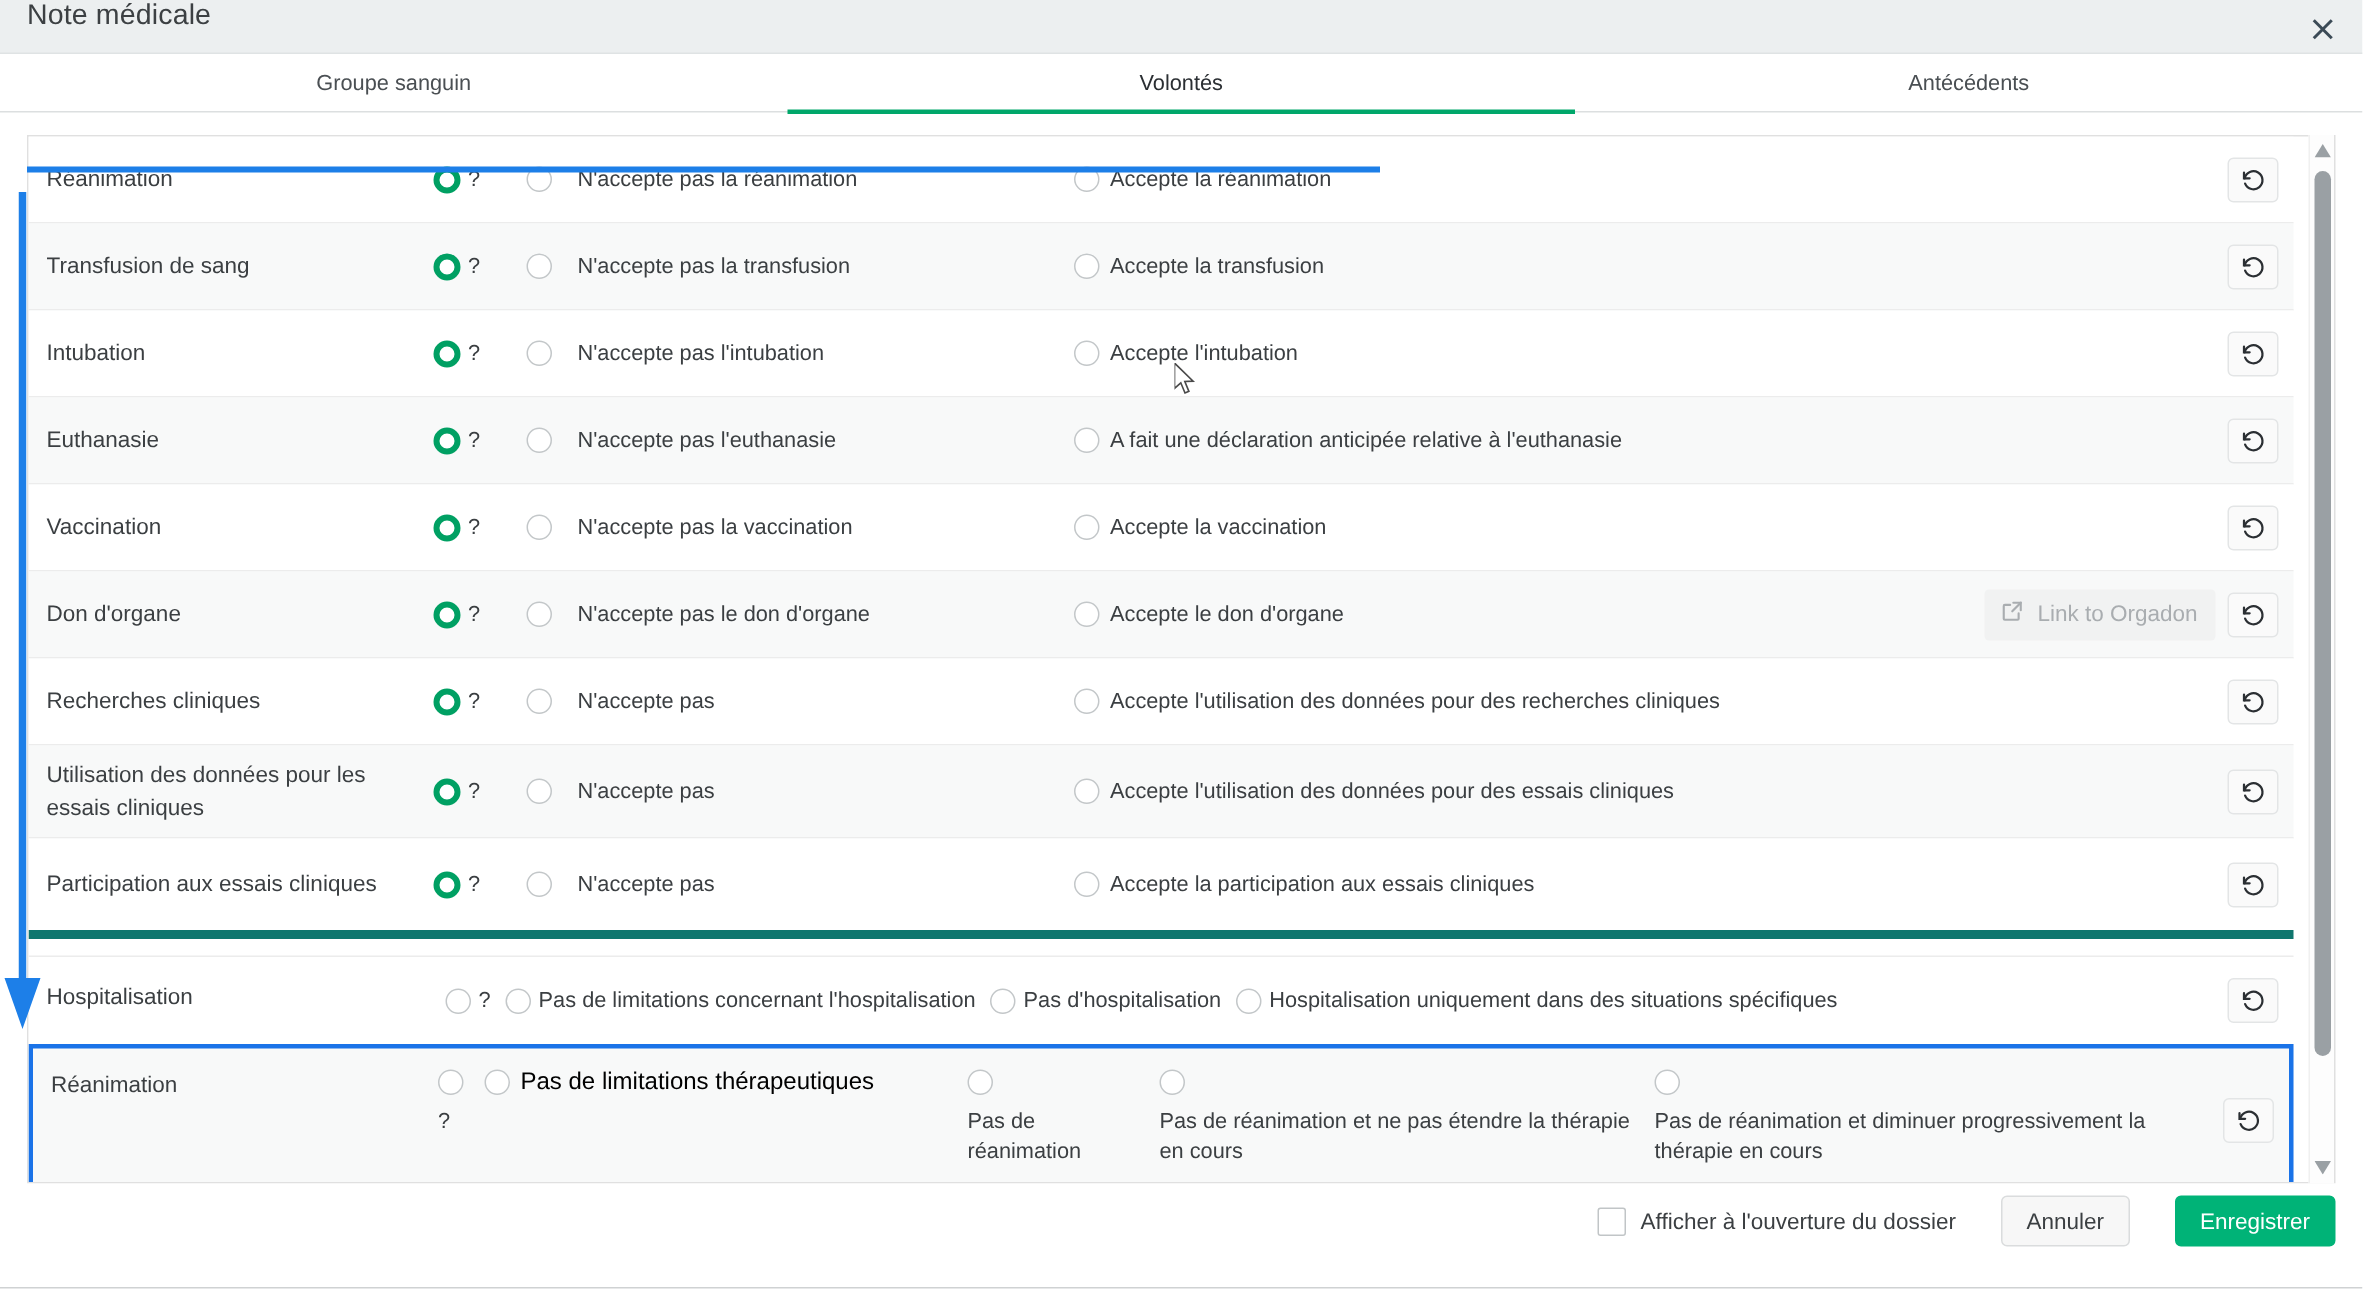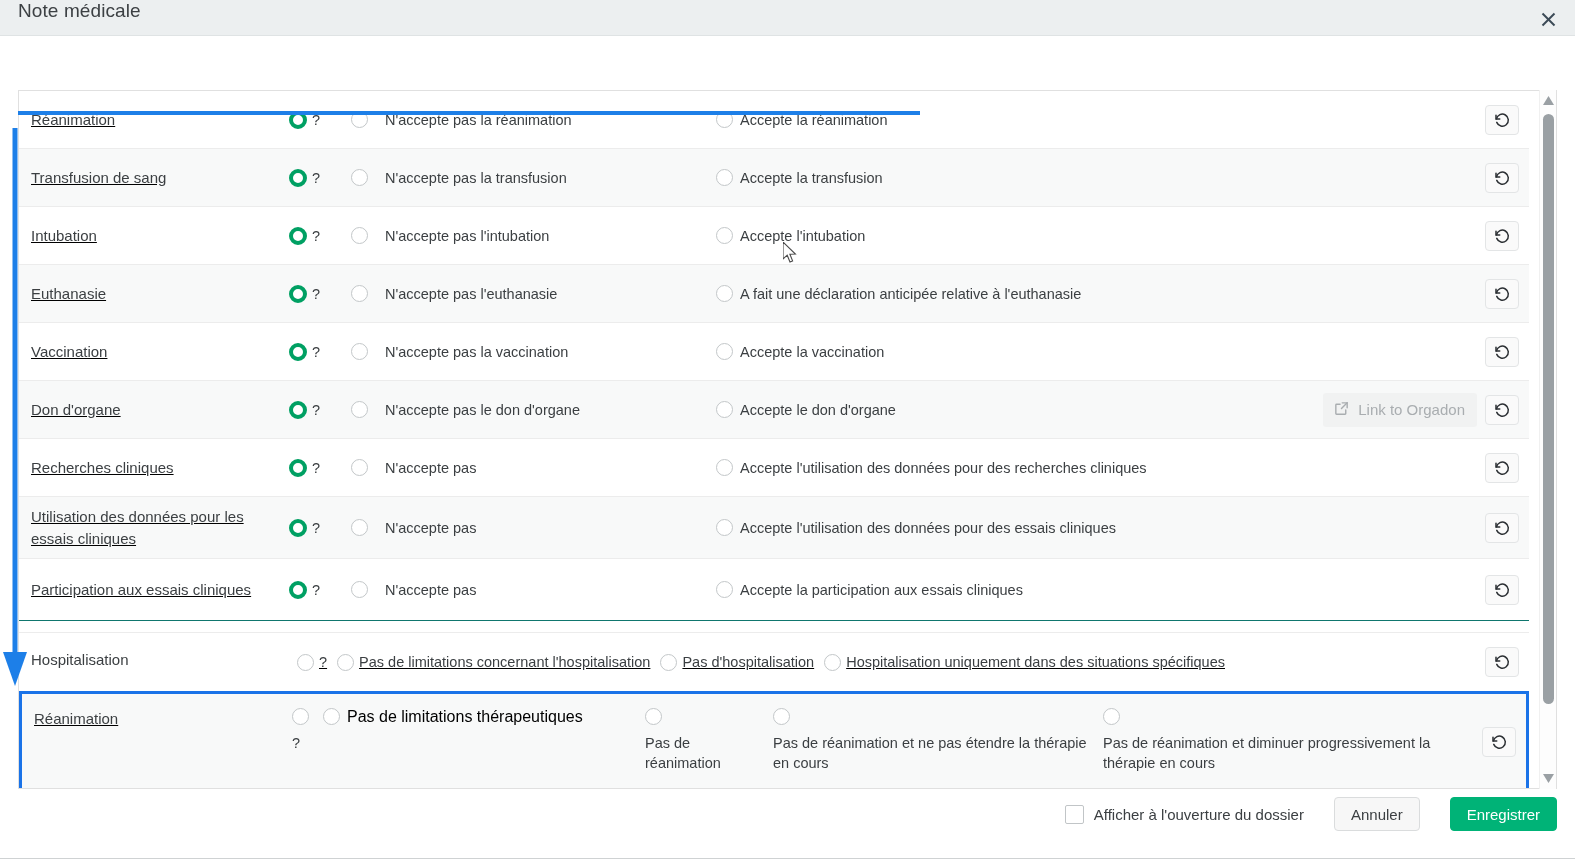--- a/index.html
+++ b/index.html
@@ -76,21 +76,20 @@
     width: 1510px;
   }
   .row {
     position: relative;
     display: flex;
     align-items: center;
     background: #ffffff;
     border-bottom: 1px solid #ececec;
     min-height: 57px;
     padding-left: 12px;
-    text-decoration: underline;
   }
   .row.alt { background: #f8f9f9; }
   .row .label {
     width: 248px;
     flex: 0 0 248px;
     font-size: 15px;
     color: #3b3f42;
     line-height: 22px;
     padding-right: 8px;
   }
@@ -276,20 +275,31 @@
   <div class="titlebar">
     <div class="title">Note médicale</div>
     <div class="close-btn">
       <svg width="17" height="17" viewBox="0 0 17 17">
         <line x1="2.5" y1="2.5" x2="14.5" y2="14.5" stroke="#3b4a56" stroke-width="2"></line>
         <line x1="14.5" y1="2.5" x2="2.5" y2="14.5" stroke="#3b4a56" stroke-width="2"></line>
       </svg>
     </div>
   </div>
 
+  <div class="tabs">
+    <div class="tab">
+      <span>Groupe sanguin</span>
+    </div>
+    <div class="tab active">
+      <span>Volontés</span>
+    </div>
+    <div class="tab">
+      <span>Antécédents</span>
+    </div>
+  </div>
 
   <div class="pane">
     <div class="rows">
 
       <div class="row">
         <div class="label">Réanimation</div>
         <div class="opts">
           <div class="opt col-q">
             <span class="radio green"></span>
             <span class="qmark">?</span>
@@ -482,21 +492,21 @@
           </div>
         </div>
         <div class="revert">
           <svg width="18" height="18" viewBox="0 0 24 24" fill="none" stroke="#2b2f33" stroke-width="2" stroke-linecap="round">
             <path d="M4 5.5v5h5"></path>
               <path d="M4.6 10.5A8 8 0 1 1 5 15.2"></path>
           </svg>
         </div>
       </div>
 
-      <div class="row" style="min-height:61px;border-bottom:1px solid #0f766e">
+      <div class="row" style="min-height:61px;border-bottom:6px solid #0f766e">
         <div class="label">Participation aux essais cliniques</div>
         <div class="opts" style="min-height:61px">
           <div class="opt col-q">
             <span class="radio green"></span>
             <span class="qmark">?</span>
           </div>
           <div class="opt col-no">
             <span class="radio"></span>
             <span>N'accepte pas</span>
           </div>

